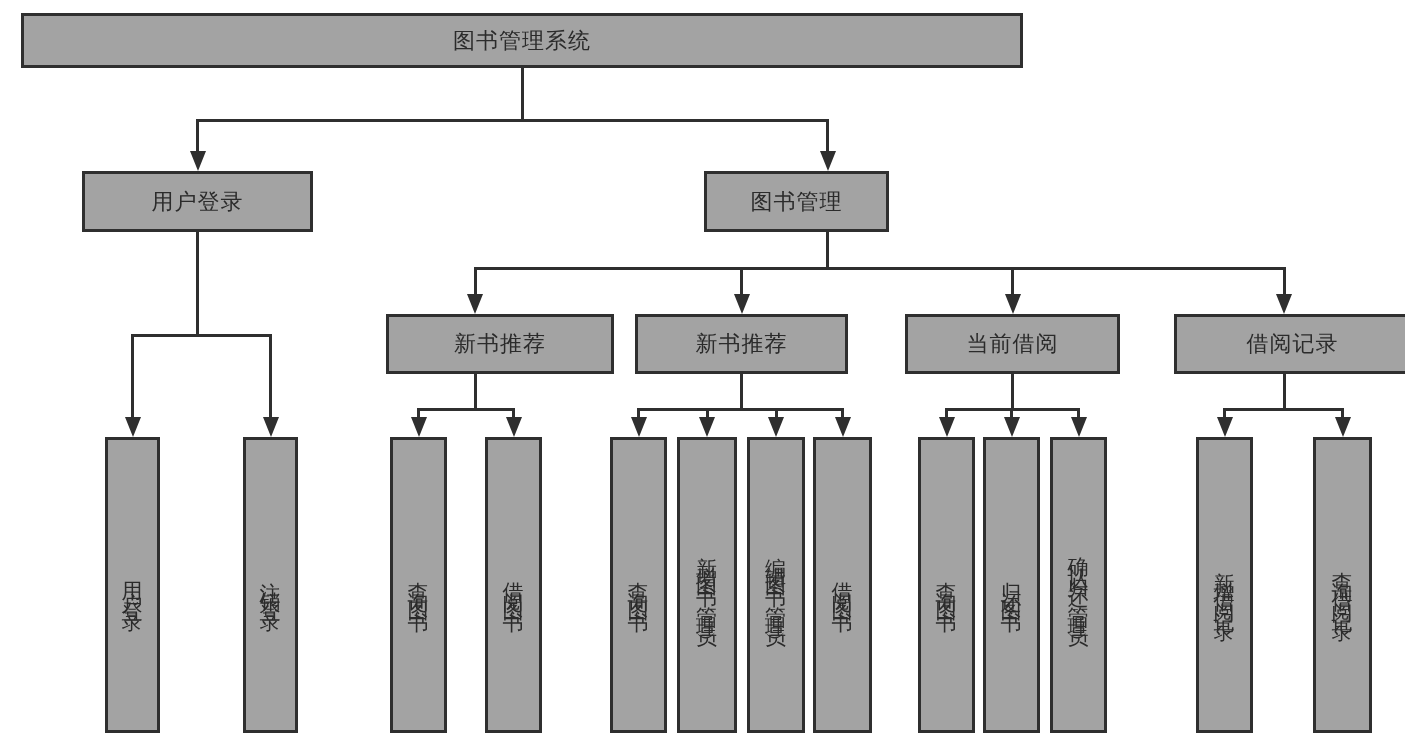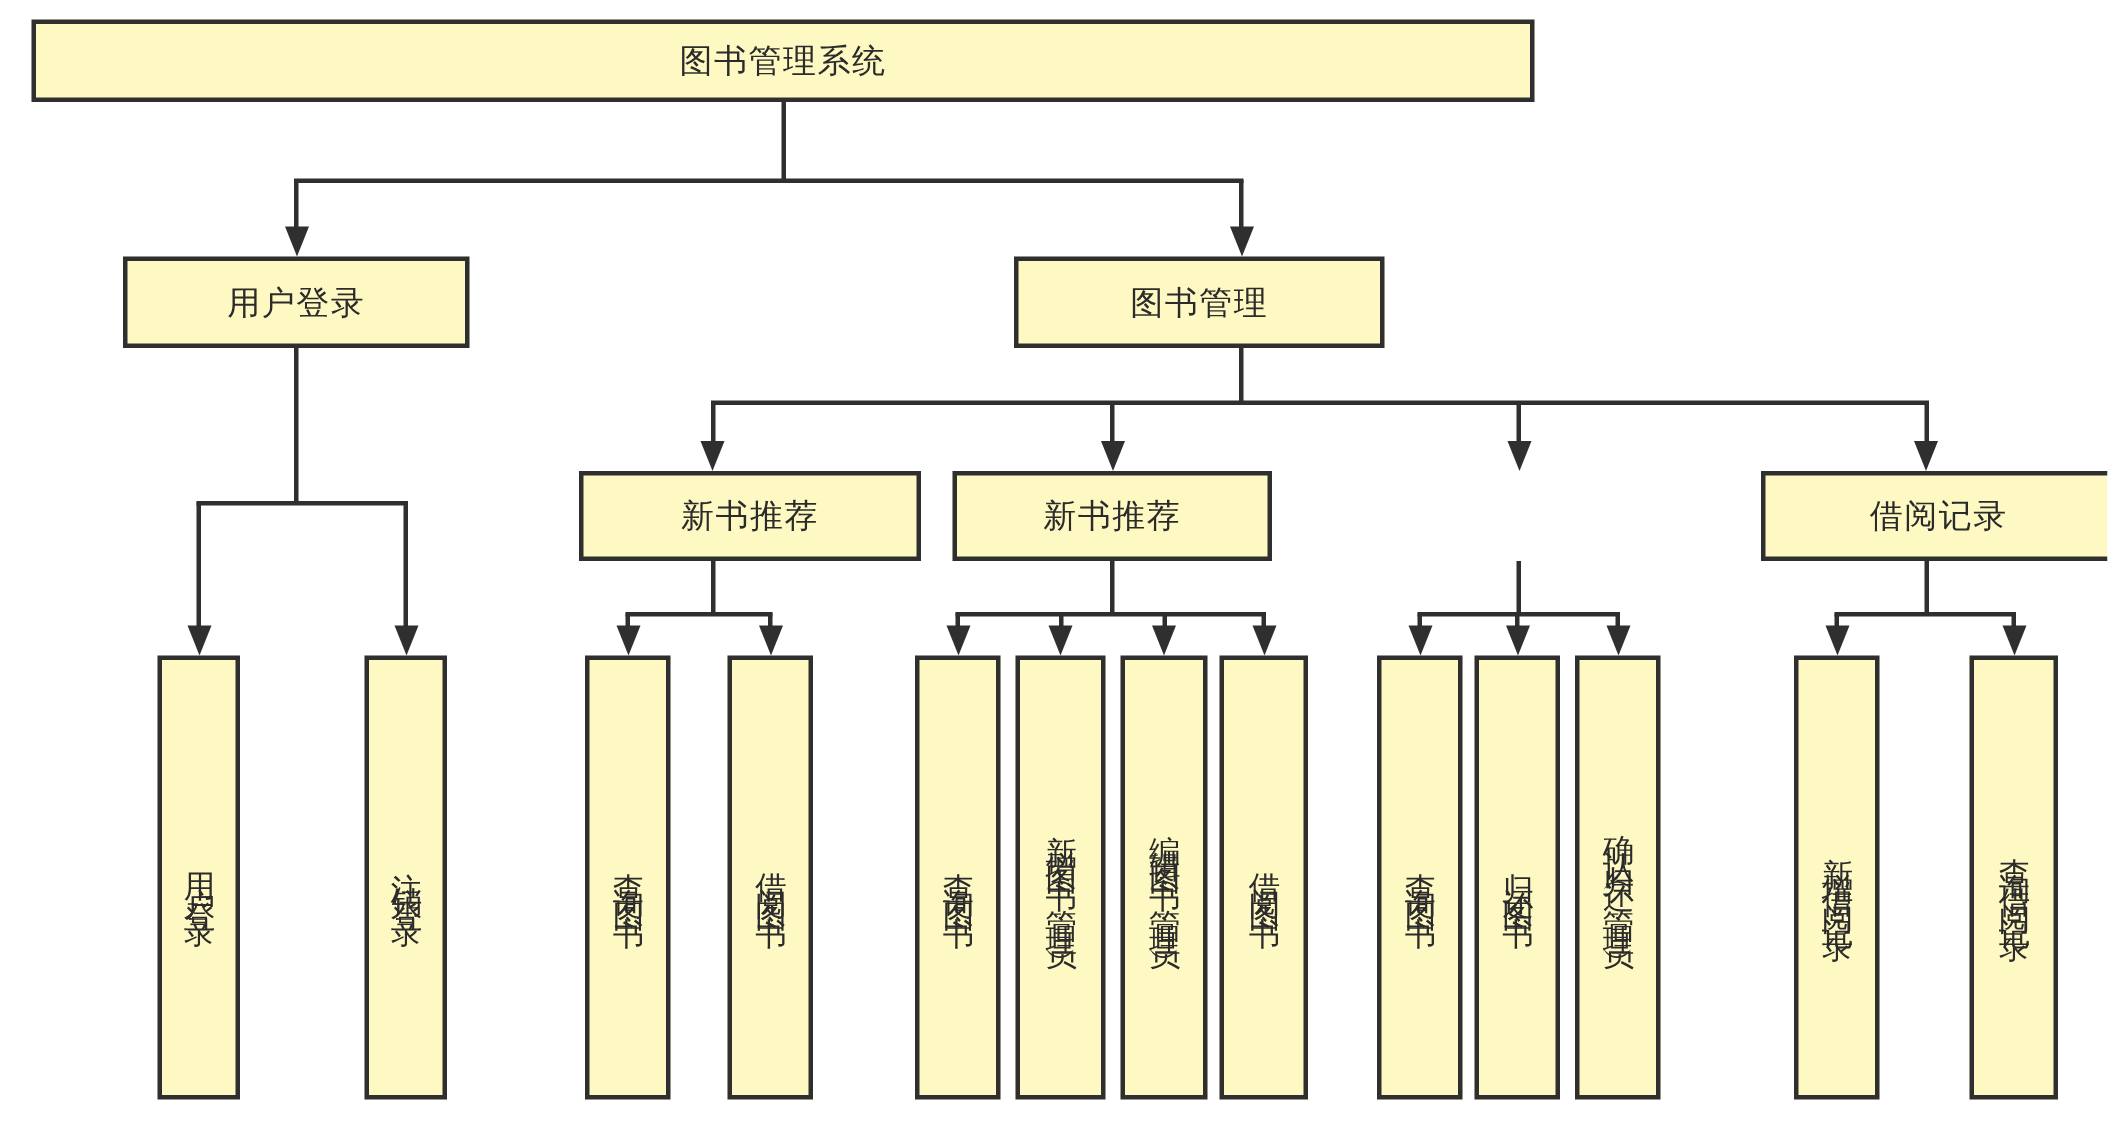--- a/index.html
+++ b/index.html
@@ -13,21 +13,21 @@
     position:relative;
     width:1405px;height:747px;
     background:var(--bg);
     font-family:"Liberation Sans","DejaVu Sans",sans-serif;
     overflow:hidden;
   }
   .box{
     position:absolute;
     box-sizing:border-box;
     border:3px solid var(--line);
-    background:#fef9c3;
+    background:#a3a3a3;
     display:flex;align-items:center;justify-content:center;
     color:var(--text);
   }
   .box.h span{
     font-size:22px;
     letter-spacing:1px;
     white-space:nowrap;
     line-height:1;
   }
   .box.v span{
@@ -62,29 +62,32 @@
 
 <div id="canvas">
 
   <div class="box h" style="left:21px;top:13px;width:1002px;height:55px">
     <span>图书管理系统</span>
   </div>
 
   <div class="box h" style="left:82px;top:171px;width:231px;height:61px">
     <span>用户登录</span>
   </div>
-  <div class="box h" style="left:676px;top:171px;width:247px;height:61px">
+  <div class="box h" style="left:704px;top:171px;width:185px;height:61px">
     <span>图书管理</span>
   </div>
 
   <div class="box h" style="left:386px;top:314px;width:228px;height:60px">
     <span>新书推荐</span>
   </div>
   <div class="box h" style="left:635px;top:314px;width:213px;height:60px">
     <span>新书推荐</span>
+  </div>
+  <div class="box h" style="left:905px;top:314px;width:215px;height:60px">
+    <span>当前借阅</span>
   </div>
   <div class="box h" style="left:1174px;top:314px;width:237px;height:60px">
     <span>借阅记录</span>
   </div>
 
   <div class="box v" style="left:105px;top:437px;width:55px;height:296px">
     <span>用户登录</span>
   </div>
   <div class="box v" style="left:243px;top:437px;width:55px;height:296px">
     <span>注销登录</span>

